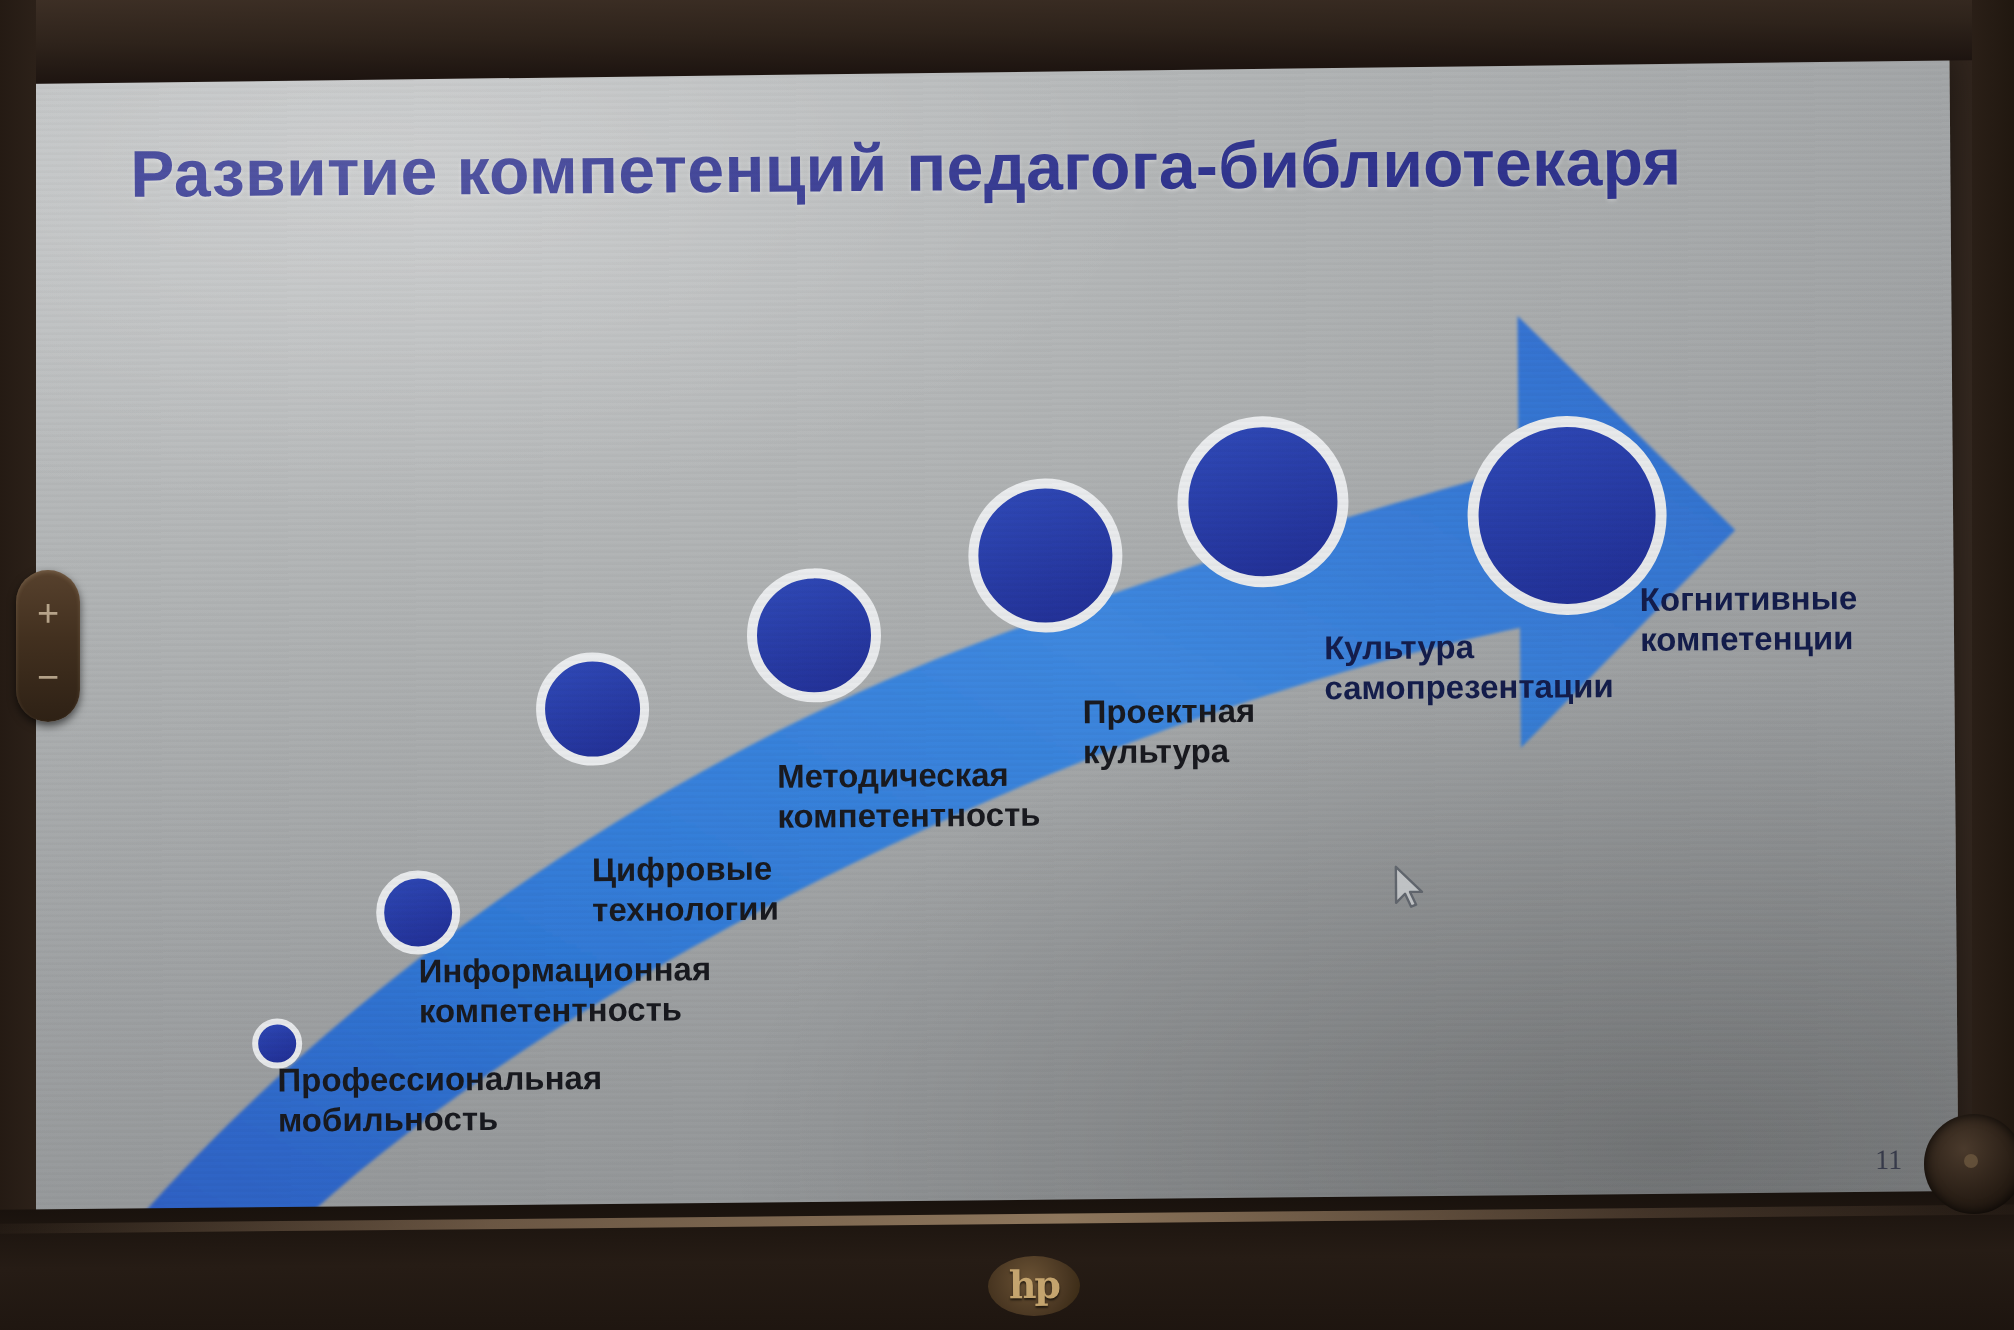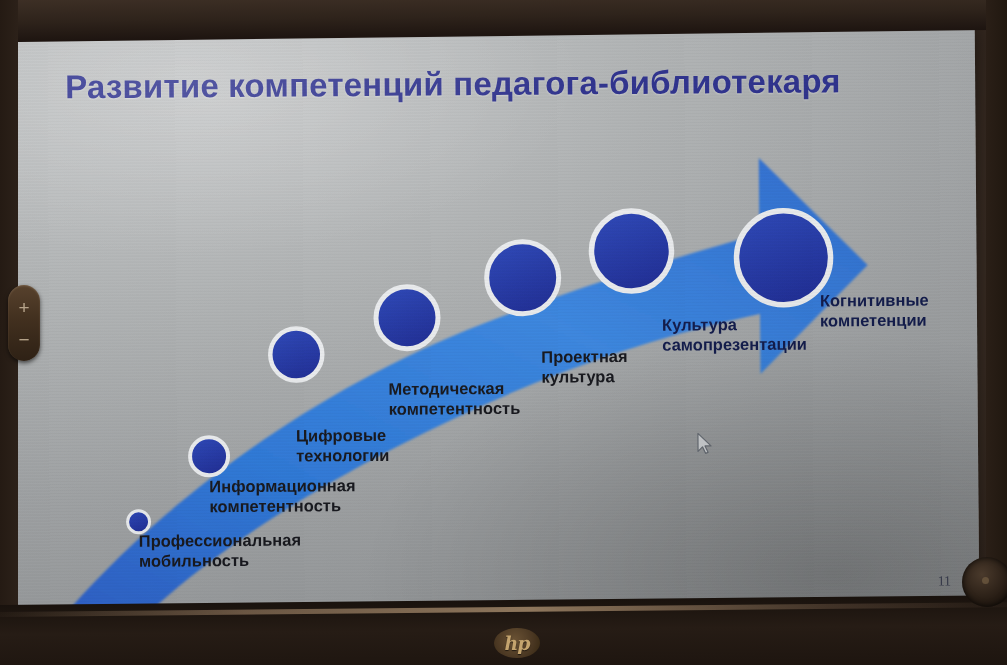--- a/index.html
+++ b/index.html
@@ -39,21 +39,21 @@
     background:linear-gradient(270deg,#0b0806 0%,#211810 60%,#2a1f17 100%);
   }
   .hp-logo{
     position:absolute;left:494px;top:628px;width:46px;height:30px;
     border-radius:50%;
     background:radial-gradient(circle at 45% 40%,#6a5234 0%,#4a3722 60%,#33250f 100%);
     display:flex;align-items:center;justify-content:center;
     transform:rotate(-0.5deg);
   }
   .hp-logo span{
-    font-family:"DejaVu Serif",serif;font-style:italic;font-weight:700;
+    font-family:"DejaVu Serif",serif;font-weight:700;
     font-size:19px;color:#c4a46e;letter-spacing:-1px;line-height:1;
     text-shadow:0 1px 1px rgba(0,0,0,.6);
   }
   .knob{
     position:absolute;left:962px;top:557px;width:50px;height:50px;border-radius:50%;
     background:radial-gradient(circle at 40% 35%,#4a3a2c 0%,#2a1f16 55%,#110b07 100%);
     box-shadow:inset 0 0 6px rgba(0,0,0,.8);
   }
   .knob:after{
     content:"";position:absolute;left:20px;top:20px;width:7px;height:7px;border-radius:50%;

